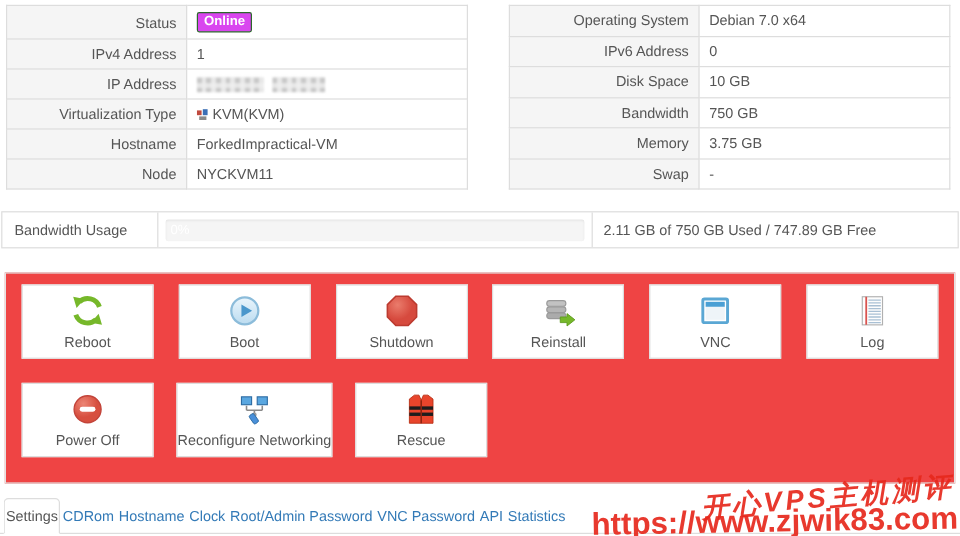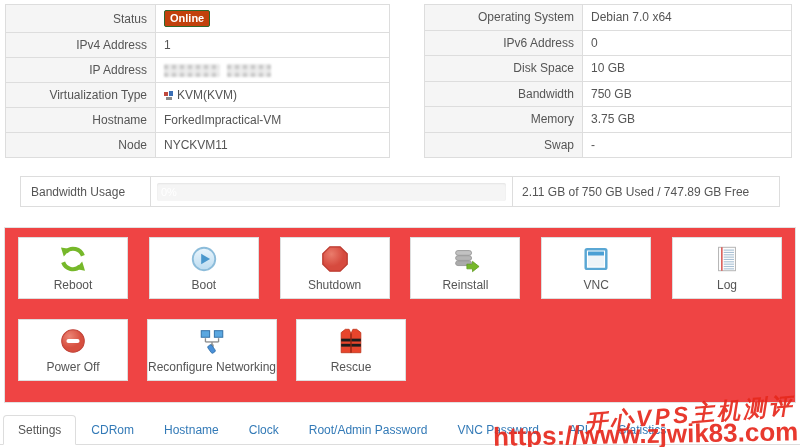--- a/index.html
+++ b/index.html
@@ -11,36 +11,36 @@
   
   .tables-row { display:flex; justify-content:space-between; padding:4px 8px 0 5px; }
   table.info { border-collapse:collapse; }
   table.info.left  { width:385px; }
   table.info.right { width:368px;border-radius:24px; }
   table.info td { border:1px solid #ddd; padding:5px 8px; font-size:12px; color:#555; height:25px; }
   td.lbl { background:#f5f5f5; text-align:right; color:#555; }
   table.info.left  td.lbl { width:150px; }
   table.info.right td.lbl { width:158px; }
   .badge-online {
-    display:inline-block; background:#c2410c; border:1px solid #2d672d; color:#fff;
+    display:inline-block; background:#d946ef; border:1px solid #2d672d; color:#fff;
     font-size:11px; font-weight:bold; padding:1px 5px; border-radius:2px; line-height:13px;
   }
   .mosaic-wrap { display:flex; gap:7px; align-items:center; }
   .mosaic {
     display:inline-block; height:13px; border-radius:1px;
     background-image:
       repeating-linear-gradient(0deg, #c9c9c9 0 4px, #e6e6e6 4px 8px),
       repeating-linear-gradient(90deg, rgba(175,175,175,.8) 0 4px, rgba(240,240,240,.8) 4px 8px);
     background-blend-mode:lighten; filter:blur(0.8px);
   }
   .mosaic.a { width:56px; } .mosaic.b { width:44px; }
   .kvm-cell { display:flex; align-items:center; gap:2px; }
   
   .bw {
-    display:flex; margin:18px 20px 0; border:1px solid #ddd; height:31px;
+    display:flex; margin:18px 1px 0; border:1px solid #ddd; height:31px;
     align-items:stretch; font-size:12px; color:#555;
   }
   .bw-label { width:130px; border-right:1px solid #ddd; display:flex; align-items:center; padding-left:10px; }
   .bw-barcell { width:362px; border-right:1px solid #ddd; display:flex; align-items:center; padding:0 6px; }
   .bw-bar {
     flex:1; height:18px; background:#f5f5f5; border-radius:2px;
     box-shadow:inset 0 1px 2px rgba(0,0,0,.07);
     color:#fff; font-size:11px; line-height:18px; padding-left:4px;
   }
   .bw-text { flex:1; display:flex; align-items:center; padding-left:9px; }
@@ -52,21 +52,21 @@
     width:110px; height:62px; border:1px solid #ddd; background:#fff; cursor:pointer;
     display:flex; flex-direction:column; align-items:center; justify-content:center; gap:4px;
   }
   .action-btn.wide { width:130px; }
   .action-label { font-size:12px; color:#555; white-space:nowrap; }
   .icon { display:block; height:30px; }
   
   .tabs { display:flex; list-style:none; border-bottom:1px solid #ddd; margin:12px 0 0; padding:0 0 0 3px; }
   .tabs li { margin-bottom:-1px; }
   .tabs li a {
-    display:block; padding:7px 14px; font-size:12px; color:#337ab7; text-decoration:none;
+    display:block; padding:7px 1px; font-size:12px; color:#337ab7; text-decoration:none;
     border:1px solid transparent; border-radius:4px 4px 0 0; cursor:pointer;
   }
   .tabs li.active a { background:#fff; border-color:#ddd #ddd transparent; color:#555; }
   
   .watermark { position:absolute; right:0; bottom:0; width:330px; height:55px; pointer-events:none; z-index:5; }
   .wm-cn {
     position:absolute; right:5px; bottom:17px; white-space:nowrap;
     font-size:23px; font-weight:bold; font-style:italic; letter-spacing:3px;
     color:rgba(230,40,28,.92); transform:rotate(-5deg);
   }

